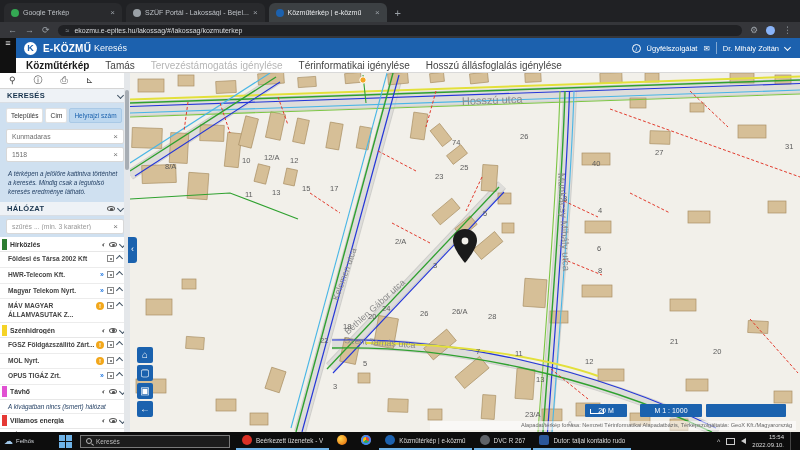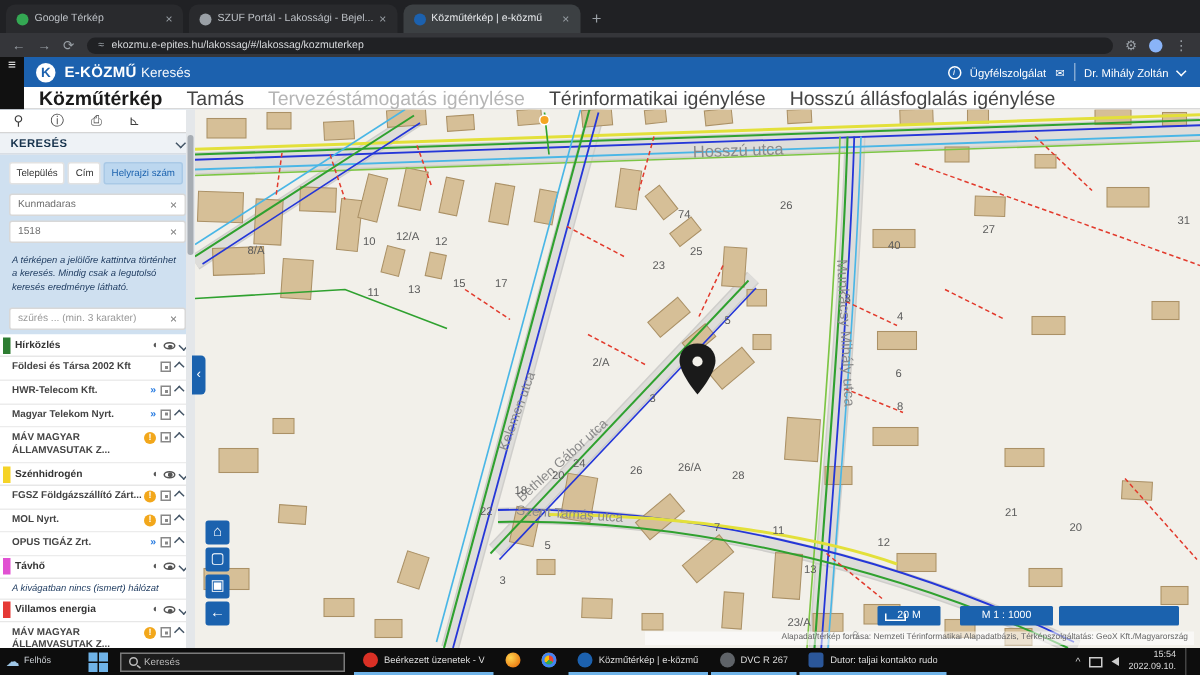--- a/index.html
+++ b/index.html
@@ -28,21 +28,21 @@
   #klogo { width:13px; height:13px; background:#fff; border-radius:50%; color:#1c61ae; font-weight:bold; font-size:9px; text-align:center; line-height:13px; margin:0 6px 0 8px; }
   #appname { font-size:10px; font-weight:bold; letter-spacing:.2px; }
   #appsuffix { font-size:9px; font-weight:normal; margin-left:3px; opacity:.95; }
   #hdr-right { margin-left:auto; display:flex; align-items:center; gap:6px; padding-right:10px; font-size:7.5px; }
   .hdr-div { width:1px; height:12px; background:rgba(255,255,255,.45); }
   .circ-i { width:9px; height:9px; border:1px solid #fff; border-radius:50%; font-size:6px; text-align:center; line-height:8px; font-style:italic; }
   .chev-dn { width:5px; height:5px; border-right:1.5px solid #fff; border-bottom:1.5px solid #fff; transform:rotate(45deg); margin-top:-2px; }
 
   
   #navrow { left:16px; top:58px; width:784px; height:15px; background:#fff; border-bottom:1px solid #d9d9d9; display:flex; align-items:center; gap:16px; padding-left:10px; }
-  .navitem { font-size:13px; color:#444; white-space:nowrap; }
+  .navitem { font-size:10px; color:#444; white-space:nowrap; }
   .navitem.active { color:#1a1a1a; font-weight:bold; }
   .navitem.disabled { color:#b5b5b5; }
 
   
   #sidebar { left:0; top:73px; width:130px; height:359px; background:#cfe0f0; overflow:hidden; }
   #toolrow { height:16px; background:#fff; border-bottom:1px solid #d5d5d5; display:flex; align-items:center; gap:18px; padding-left:9px; }
   .tool { color:#3d3d3d; font-size:9px; line-height:1; }
   .sec-hdr { height:14px; background:#eef2f6; border-bottom:1px solid #d9dee4; display:flex; align-items:center; padding:0 7px; }
   .sec-hdr .t { font-size:7.5px; font-weight:bold; color:#16324c; letter-spacing:.3px; flex:1; }
   .chev { width:5px; height:5px; border-right:1.4px solid #456; border-bottom:1.4px solid #456; display:inline-block; }
@@ -179,20 +179,25 @@
       </div>
     <div class="sinput">
       <span class="v">Kunmadaras</span>
       <span class="xbt">×</span>
     </div>
     <div class="sinput">
       <span class="v">1518</span>
       <span class="xbt">×</span>
     </div>
     <div id="hint">A térképen a jelölőre kattintva történhet a keresés. Mindig csak a legutolsó keresés eredménye látható.</div>
+    <div class="sec-hdr">
+      <span class="t">HÁLÓZAT</span>
+      <span class="eye"></span>
+      <span class="chev d"></span>
+    </div>
     <div class="sinput">
       <span class="v" style="color:#999">szűrés ... (min. 3 karakter)</span>
       <span class="xbt">×</span>
     </div>
     <div id="netlist">
         <div class="grp-hdr">
           <span class="grp-bar" style="background: rgb(46, 125, 50);"></span>
           <span class="grp-lbl">Hírközlés</span>
           <span class="half">◐</span>
           <span class="eye"></span>

